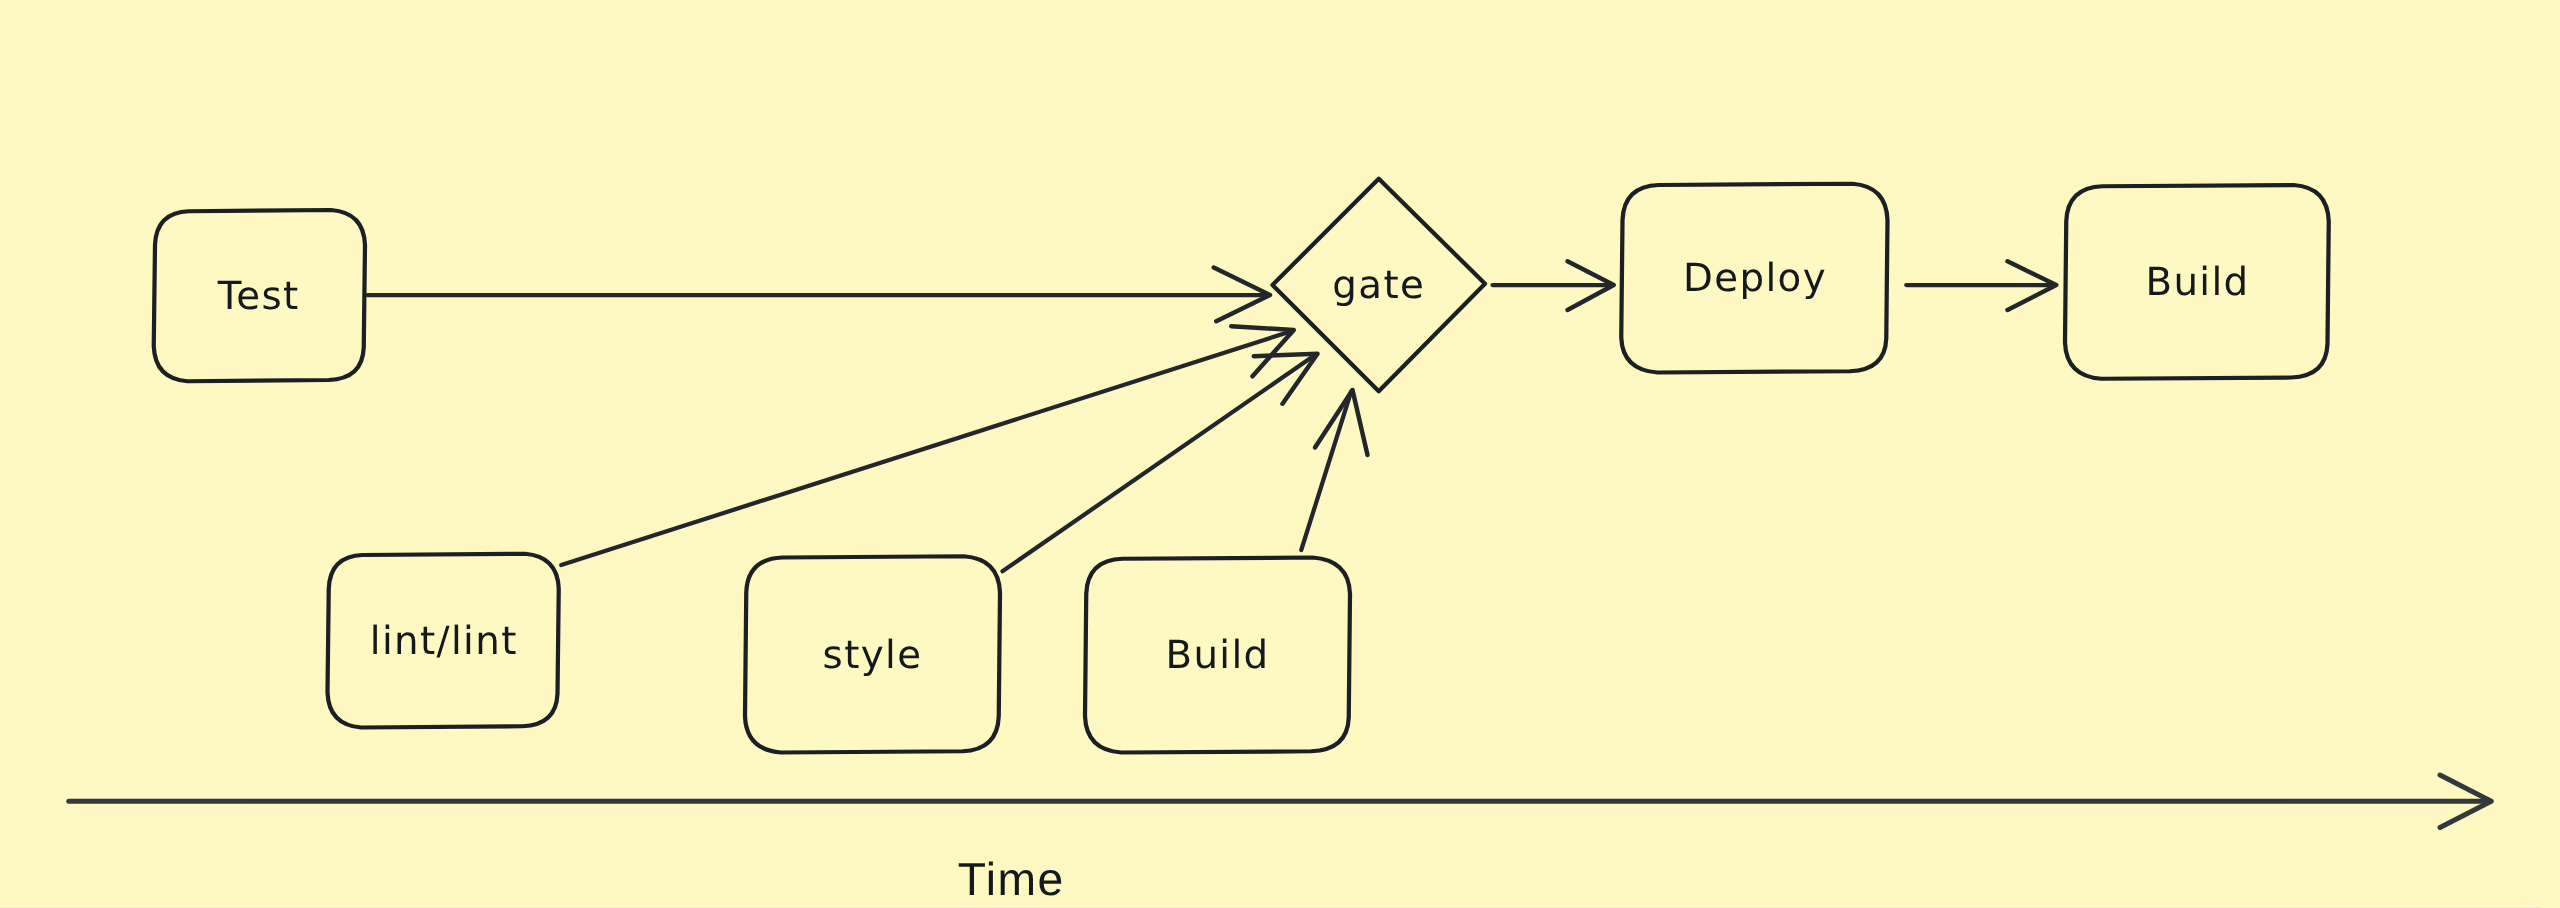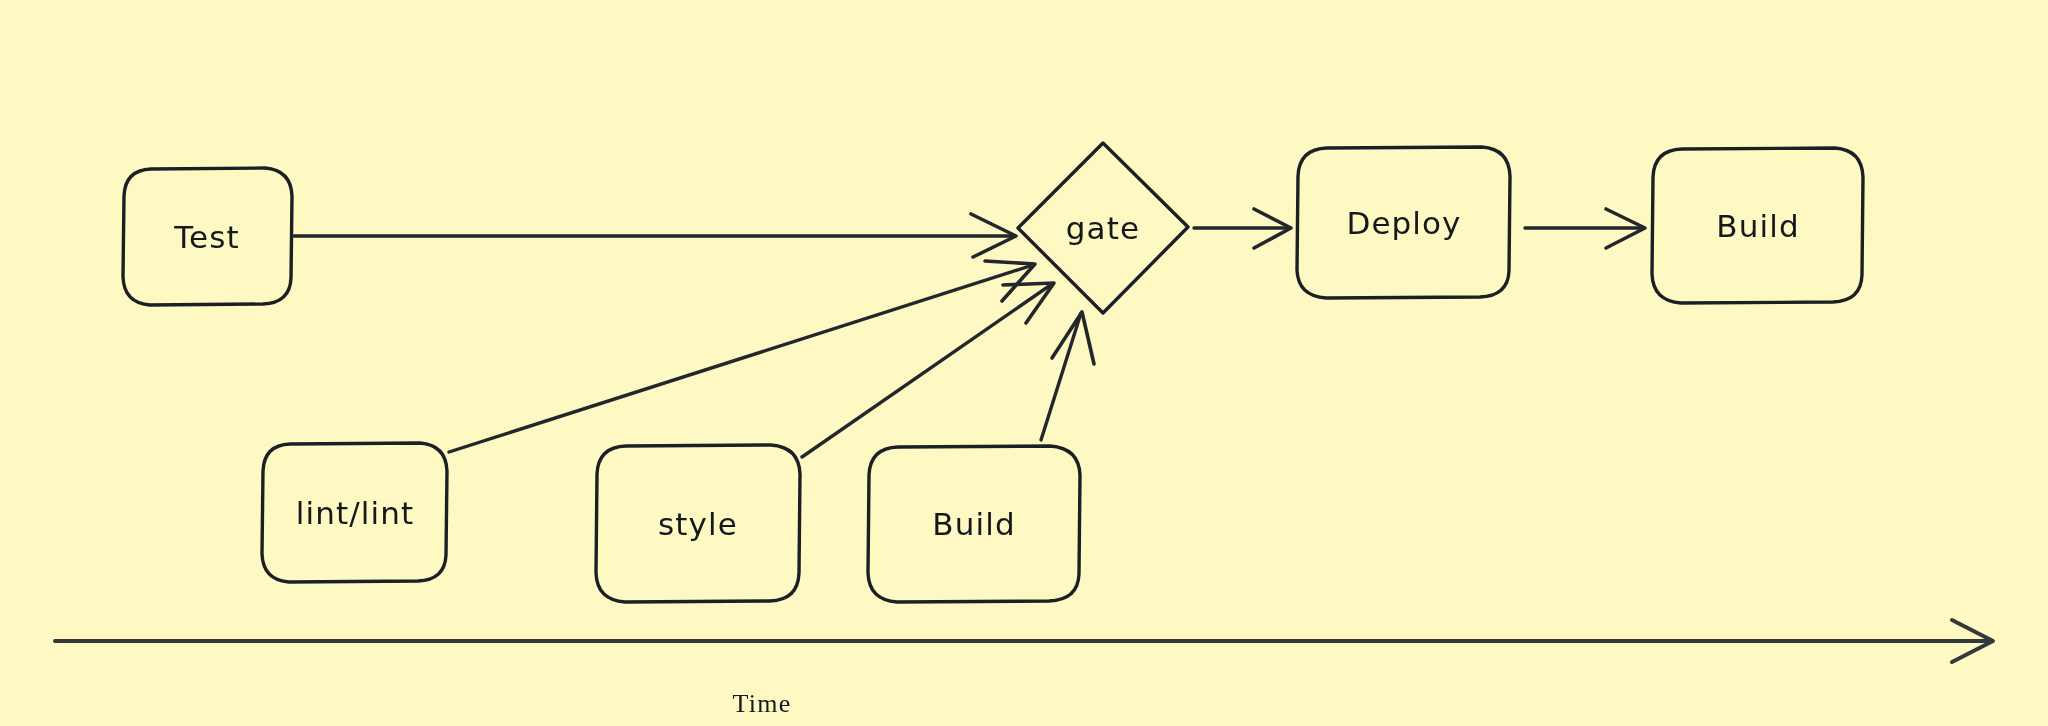--- a/index.html
+++ b/index.html
@@ -58,25 +58,26 @@
     font-size: 31px;
     letter-spacing: 1.1px;
     white-space: nowrap;
     transform: translate(-50%, -50%);
     text-align: center;
     pointer-events: none;
   }
   .axis-label {
     position: absolute;
     color: #16191c;
-    font-family: Liberation Serif, serif;
-    font-size: 26px;
+    font-family: Liberation Sans, sans-serif;
+    font-size: 37px;
     letter-spacing: 1.2px;
     white-space: nowrap;
     transform: translate(-50%, -50%);
+    margin-left: 47px;
   }
 </style>
 </head>
 <body>
 
 <div id="canvas">
 
   <svg id="diagram-svg" viewBox="0 0 2048 726" xmlns="http://www.w3.org/2000/svg">
 
     <g>

